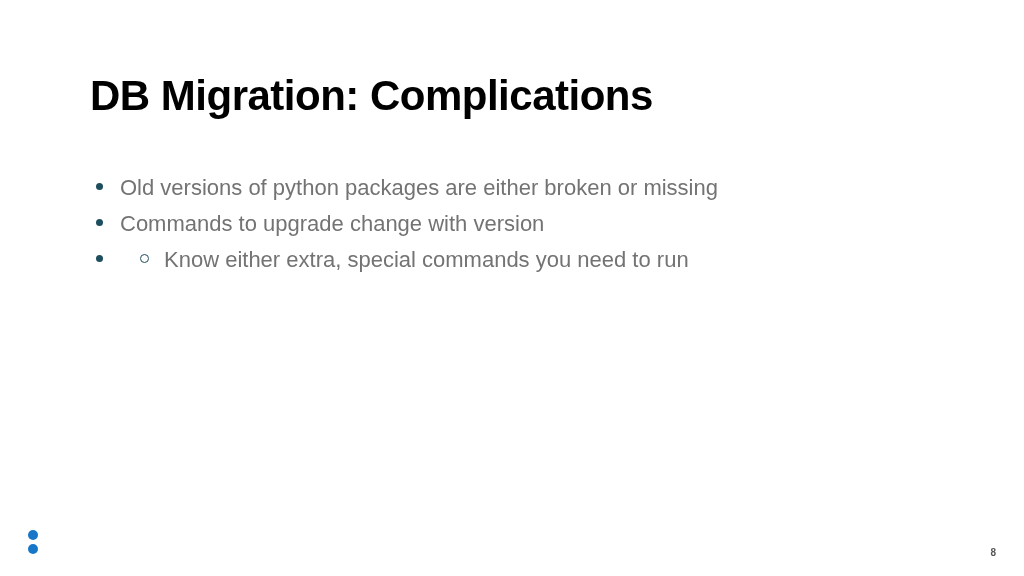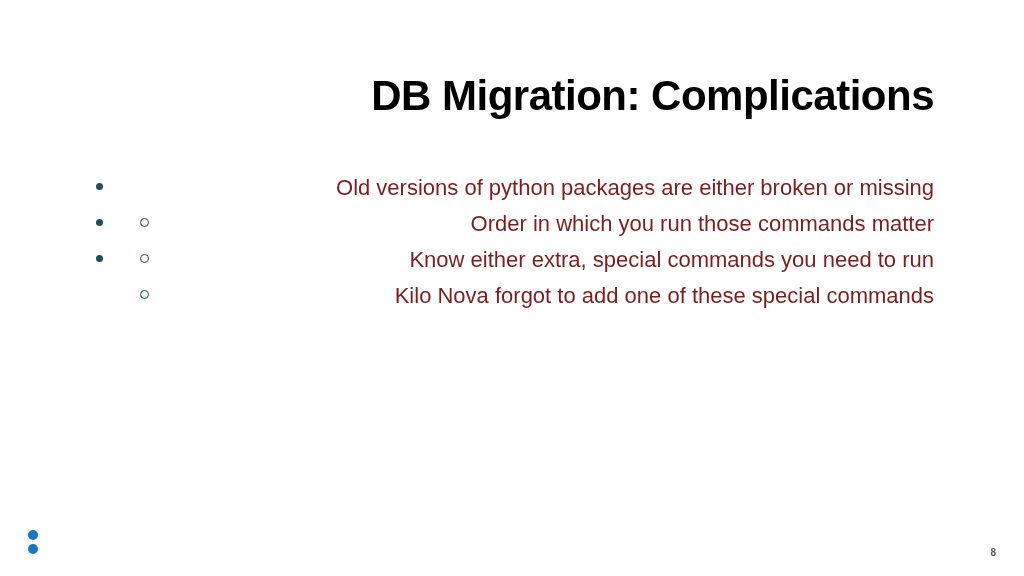--- a/index.html
+++ b/index.html
@@ -1,36 +1,36 @@
 <!DOCTYPE html>
 <html><head>
   <meta charset="utf-8">
   <style>
-    * { margin: 0; padding: 0; box-sizing: border-box; text-align: right; }
+    * { margin: 0; padding: 0; box-sizing: border-box; }
     html, body { width: 1024px; height: 576px; overflow: hidden; }
     body {
       font-family: Arial, Helvetica, sans-serif;
       background: #ffffff;
       position: relative;
     }
     .slide {
       width: 100%;
       height: 100%;
       padding: 72px 90px 40px 90px;
       position: relative;
     }
     .title {
       font-size: 42px;
       font-weight: 700;
       color: #000000;
       margin-bottom: 52px;
       letter-spacing: -0.5px;
     }
     .body {
-      color: #7f1d1d;
+      color: #737373;
       font-size: 22px;
       line-height: 1.45;
     }
     ul.top { list-style: none; padding-left: 30px; }
     ul.top > li { position: relative; margin-bottom: 4px; }
     ul.top > li::before {
       content: "";
       position: absolute;
       left: -24px;
       top: 11px;
@@ -80,33 +80,26 @@
 
 <div class="slide">
   <h1 class="title">DB Migration: Complications</h1>
 
   <div class="body">
     <ul class="top">
       <li>
         <span>Old versions of python packages are either broken or missing</span>
       </li>
       <li>
-        <ul class="sub">
-          <li>
-            <span>Order in which you run those commands matter</span>
-          </li>
-        </ul>
+        <span>Commands to upgrade change with version</span>
       </li>
       <li>
         <ul class="sub">
           <li>
             <span>Know either extra, special commands you need to run</span>
-          </li>
-          <li>
-            <span>Kilo Nova forgot to add one of these special commands</span>
           </li>
         </ul>
       </li>
     </ul>
   </div>
 
   <div class="logo">
     <div class="dot"></div>
     <div class="dot"></div>
   </div>

